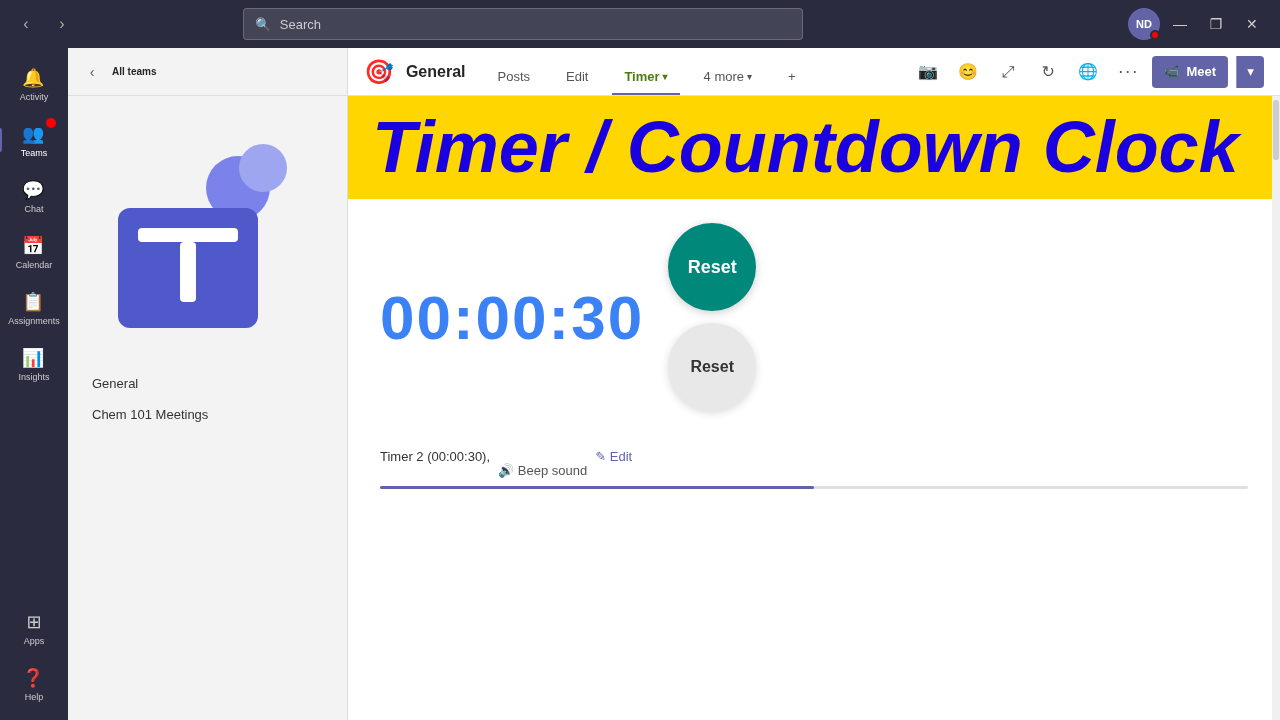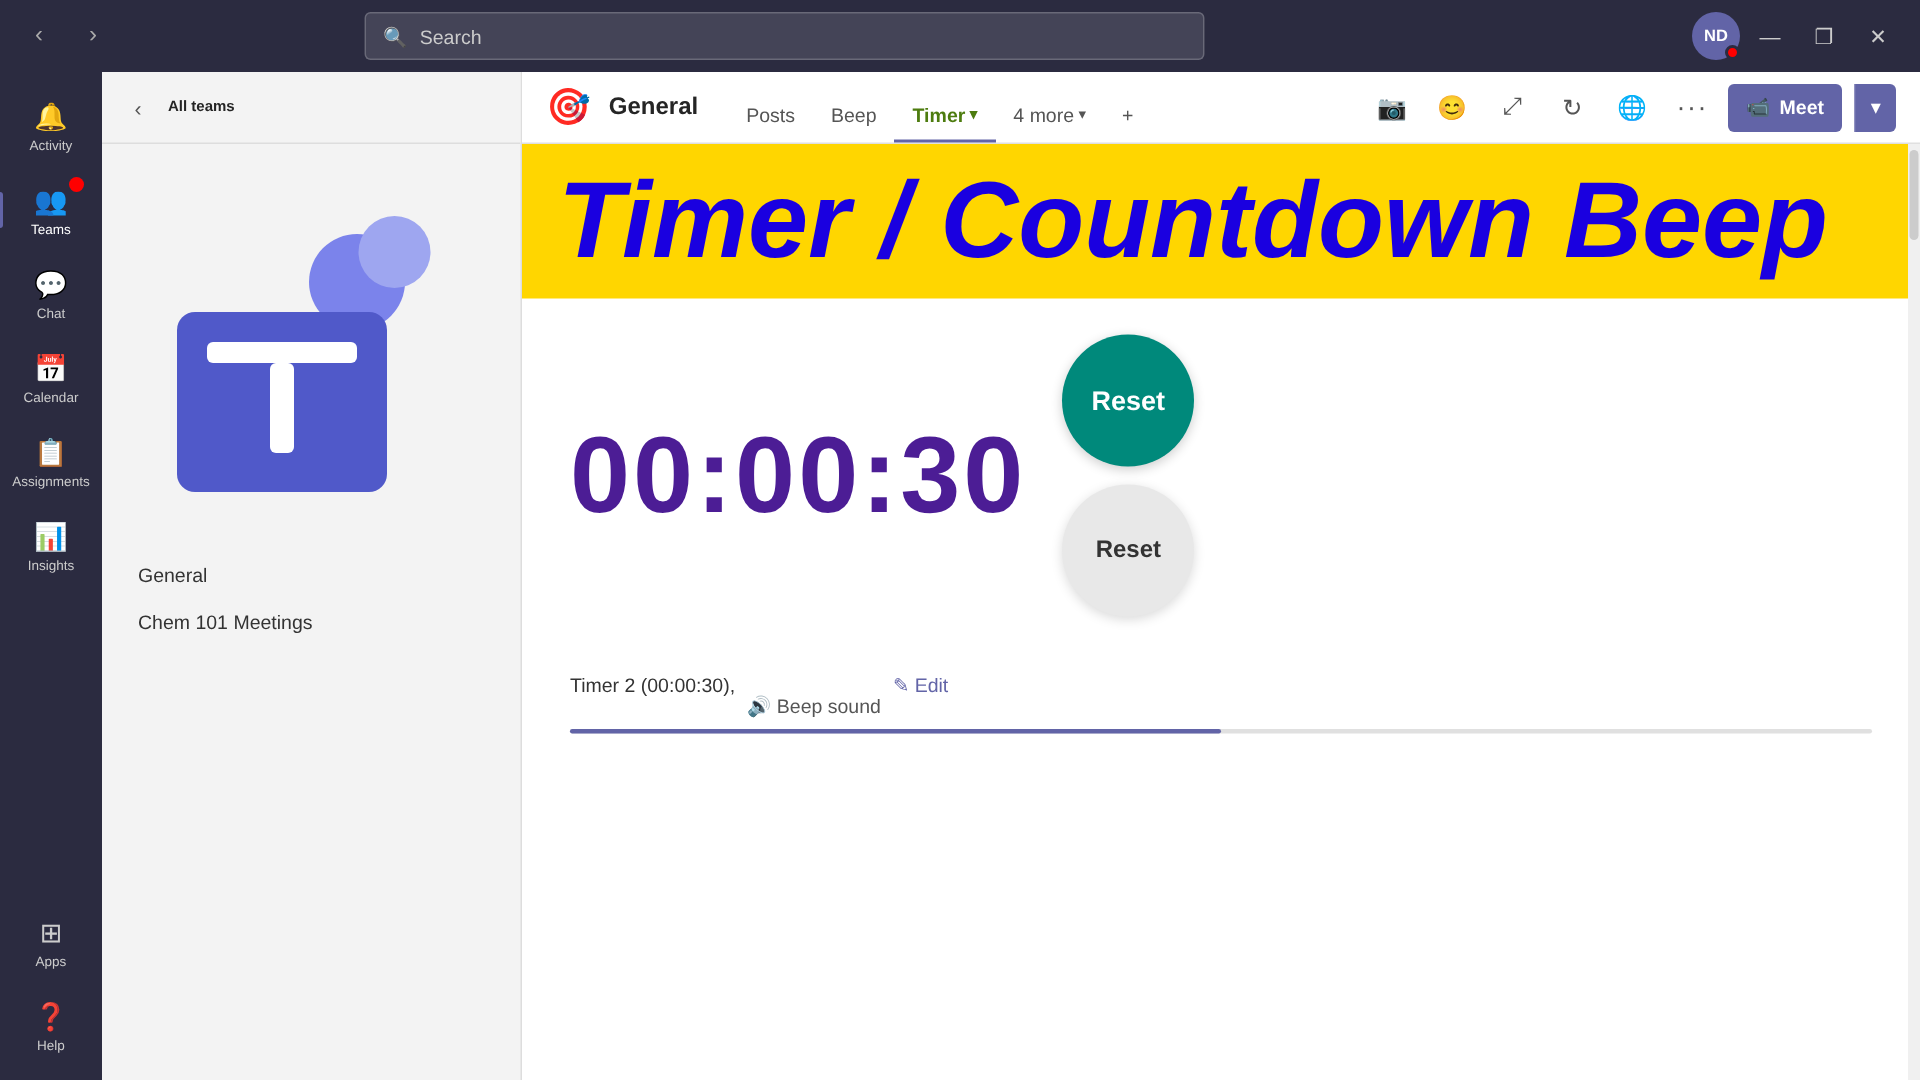--- a/index.html
+++ b/index.html
@@ -239,21 +239,21 @@
       gap: 12px;
       flex-shrink: 0;
     }
     .channel-name {
       font-size: 16px;
       font-weight: 600;
       color: #252525;
     }
     .channel-tabs {
       display: flex;
-      gap: 0;
+      gap: 12px;
       margin-left: 8px;
       height: 100%;
       align-items: flex-end;
     }
     .channel-tab {
       padding: 0 12px;
       height: 36px;
       display: flex;
       align-items: center;
       font-size: 13px;
@@ -340,23 +340,23 @@
 
     
     .timer-display {
       padding: 24px 32px;
       display: flex;
       align-items: center;
       gap: 24px;
       flex-shrink: 0;
     }
     .timer-clock {
-      font-size: 72px;
+      font-size: 62px;
       font-weight: 900;
-      color: #4c1d95;
+      color: #3b82f6;
       letter-spacing: 2px;
       font-family: 'Segoe UI', Arial, sans-serif;
     }
     .timer-buttons {
       display: flex;
       flex-direction: column;
       gap: 12px;
     }
     .btn-start {
       width: 88px;
@@ -522,21 +522,21 @@
   <div class="main-content">
 
     <div class="channel-header">
       <div style="font-size:24px;">🎯</div>
       <span class="channel-name">General</span>
       <div class="channel-tabs">
         <div class="channel-tab">
           <span>Posts</span>
         </div>
         <div class="channel-tab">
-          <span>Beep</span>
+          <span>Edit</span>
         </div>
         <div class="channel-tab active">
           <span>Timer</span>
           <span style="font-size:10px;margin-left:3px;">▾</span>
         </div>
         <div class="channel-tab">
           <span>4 more</span>
           <span style="font-size:10px;margin-left:3px;">▾</span>
         </div>
         <div class="channel-tab">
@@ -554,21 +554,21 @@
           <span>📹</span>
           <span>Meet</span>
         </button>
         <button class="meet-dropdown">▾</button>
       </div>
     </div>
 
     <div class="timer-content" style="position:relative;">
 
       <div class="banner">
-        <div class="banner-text">Timer / Countdown Beep</div>
+        <div class="banner-text">Timer / Countdown Clock</div>
       </div>
 
       <div class="timer-display">
         <div class="timer-clock">00:00:30</div>
         <div class="timer-buttons">
           <button class="btn-start">Reset</button>
           <button class="btn-reset">Reset</button>
         </div>
       </div>
 

